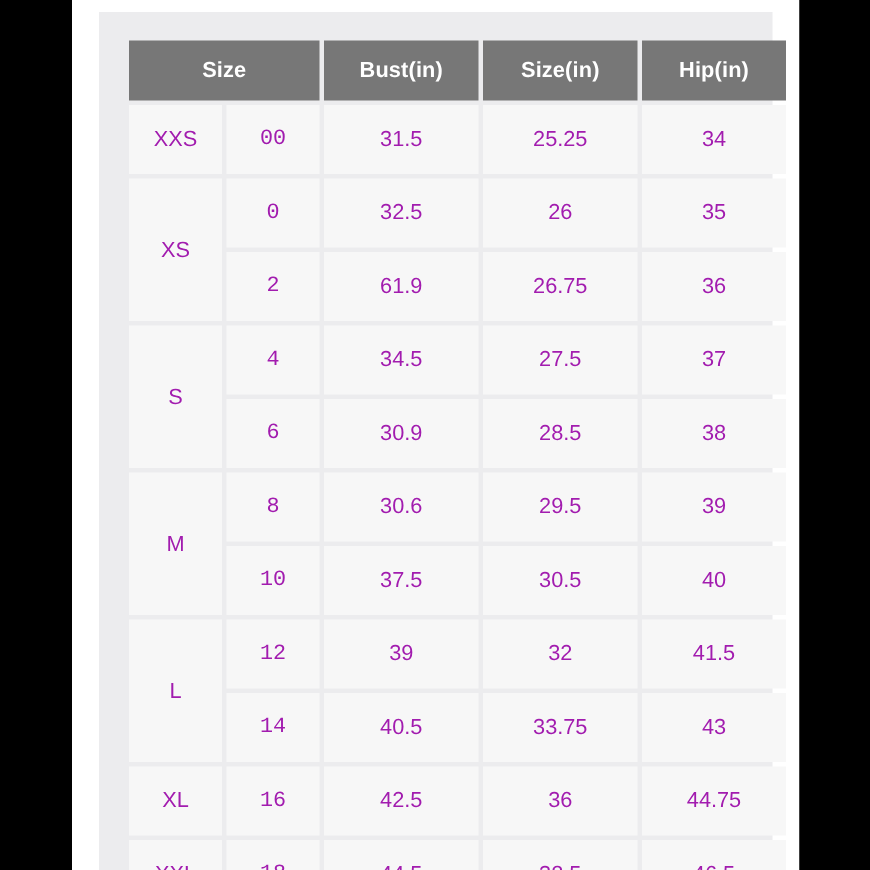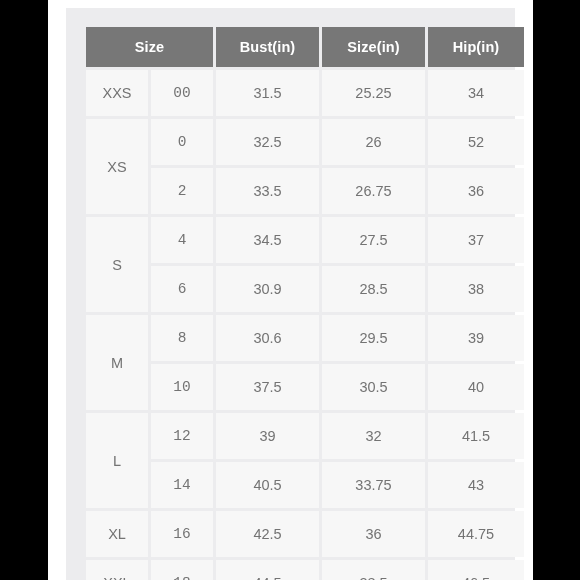--- a/index.html
+++ b/index.html
@@ -69,21 +69,21 @@
     font-size: 14.5px;
     font-weight: bold;
     height: 40px;
     padding: 0;
     text-align: center;
     vertical-align: middle;
     letter-spacing: .1px;
   }
   table.size-chart td {
     background: #f7f7f7;
-    color: #737373;
+    color: #a21caf;
     font-size: 14.5px;
     font-weight: normal;
     height: 46px;
     padding: 0;
     text-align: center;
     vertical-align: middle;
   }
   td.size-letter { width: 62px; }
   td.size-num    { width: 62px; font-family: Liberation Mono, monospace; }
   col.c-letter { width: 62px; }
@@ -125,25 +125,25 @@
                 <td class="size-num">00</td>
                 <td>31.5</td>
                 <td>25.25</td>
                 <td>34</td>
               </tr>
               <tr>
                 <td class="size-letter" rowspan="2">XS</td>
                 <td class="size-num">0</td>
                 <td>32.5</td>
                 <td>26</td>
-                <td>52</td>
+                <td>35</td>
               </tr>
               <tr>
                 <td class="size-num">2</td>
-                <td>33.5</td>
+                <td>61.9</td>
                 <td>26.75</td>
                 <td>36</td>
               </tr>
               <tr>
                 <td class="size-letter" rowspan="2">S</td>
                 <td class="size-num">4</td>
                 <td>34.5</td>
                 <td>27.5</td>
                 <td>37</td>
               </tr>

